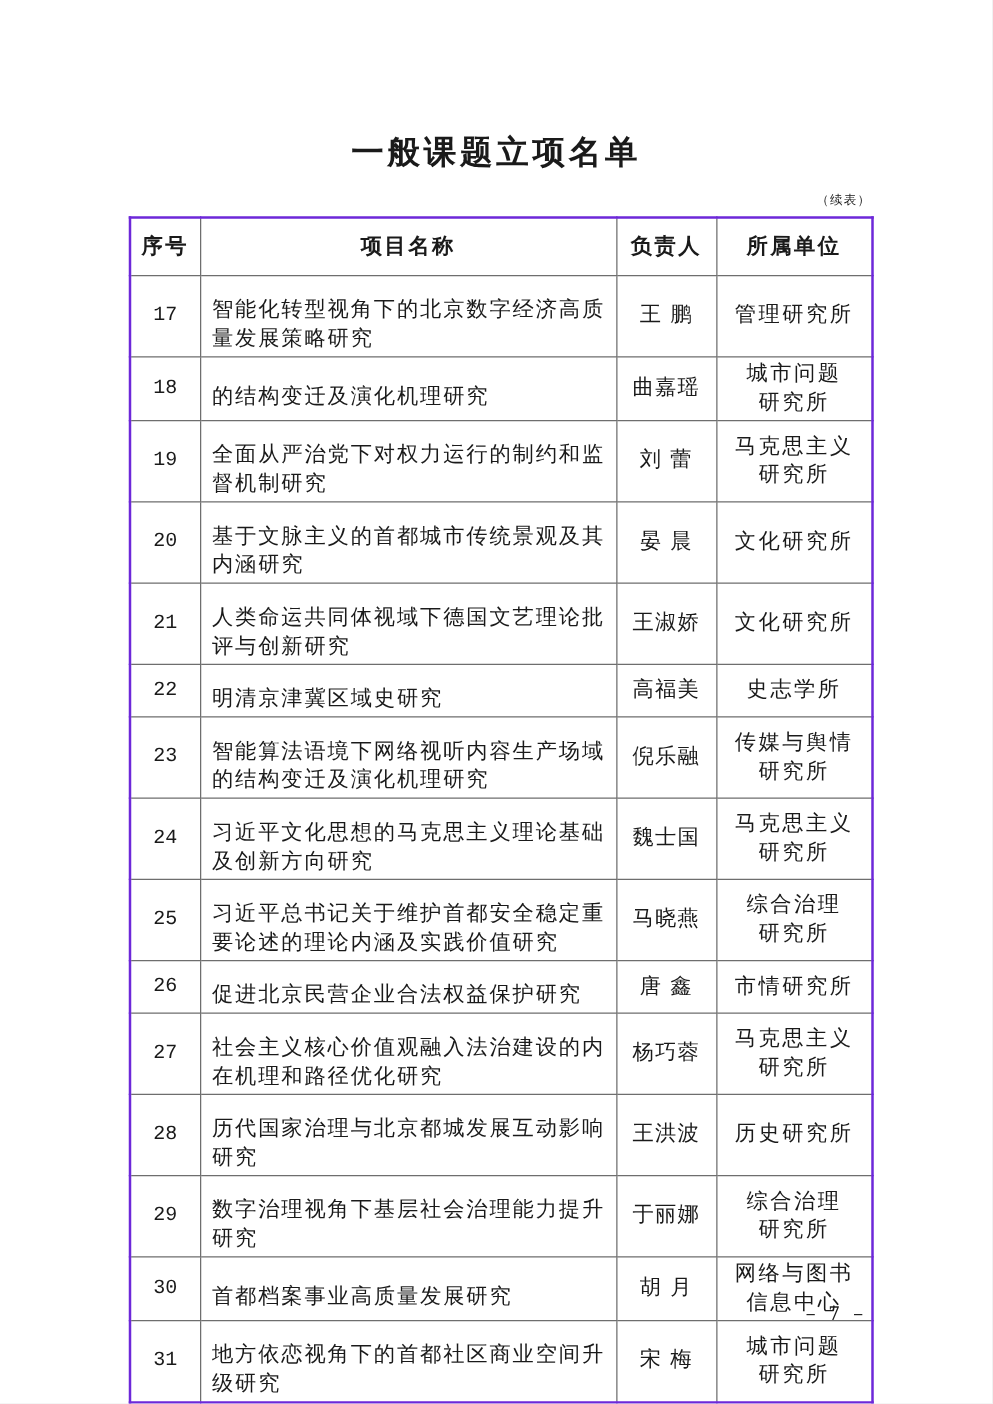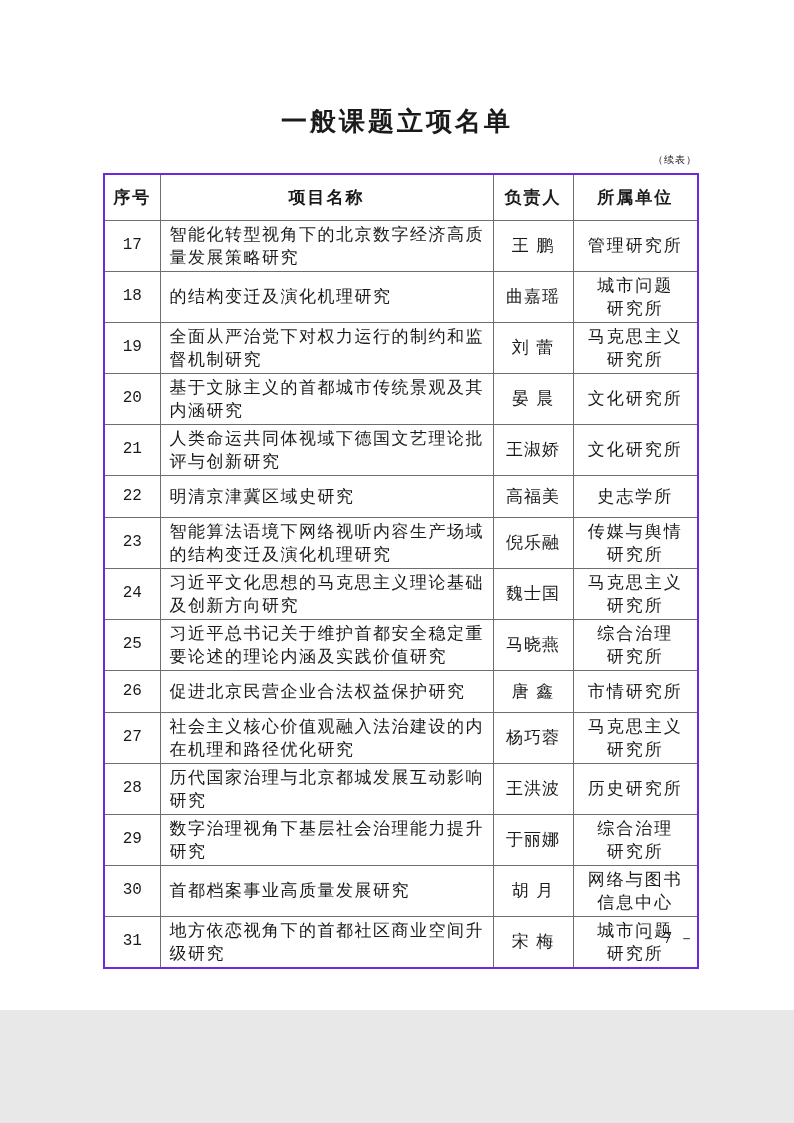--- a/index.html
+++ b/index.html
@@ -1,20 +1,20 @@
 <!DOCTYPE html>
 <html><head>
 <meta charset="utf-8">
 <style>
   * { margin: 0; padding: 0; box-sizing: border-box; }
   html, body { background: #e8e8e8; }
   .page {
     position: relative;
     width: 794px;
-    height: 1010px;
+    height: 1123px;
     margin: 0 auto;
     background: #ffffff;
     font-family: "DejaVu Serif", serif;
     color: #1a1a1a;
     overflow: hidden;
   }
   .doc-title {
     padding-top: 104px;
     text-align: center;
     font-size: 26px;
@@ -54,21 +54,21 @@
     text-align: center;
   }
   .project-table td { height: 42px; padding: 2px 4px; }
   td.c-no {
     text-align: center;
     font-size: 16px;
     font-family: Liberation Mono, monospace;
   }
   td.c-project {
     text-align: left;
-    padding: 2px 6px 2px 9px;
+    padding: 16px 6px 2px 9px;
     letter-spacing: 1.5px;
     white-space: pre-line;
   }
   td.c-leader {
     text-align: center;
     letter-spacing: 1px;
   }
   td.c-unit {
     text-align: center;
     letter-spacing: 2px;

